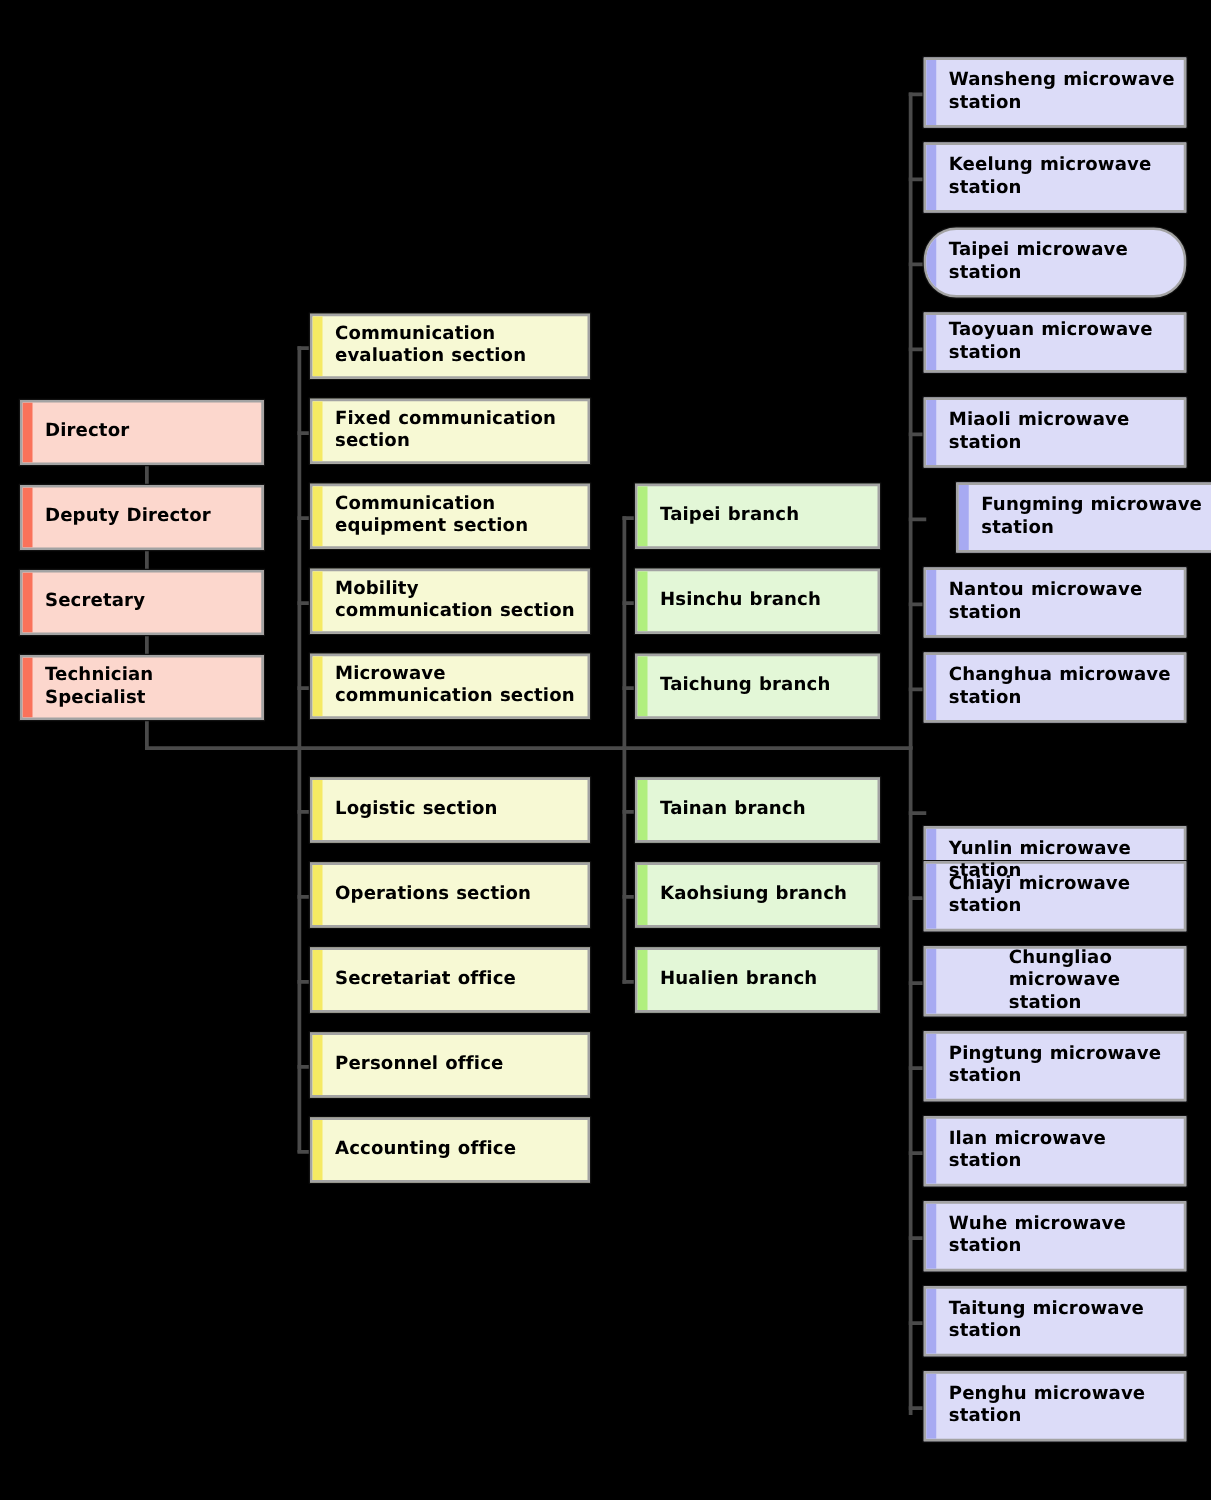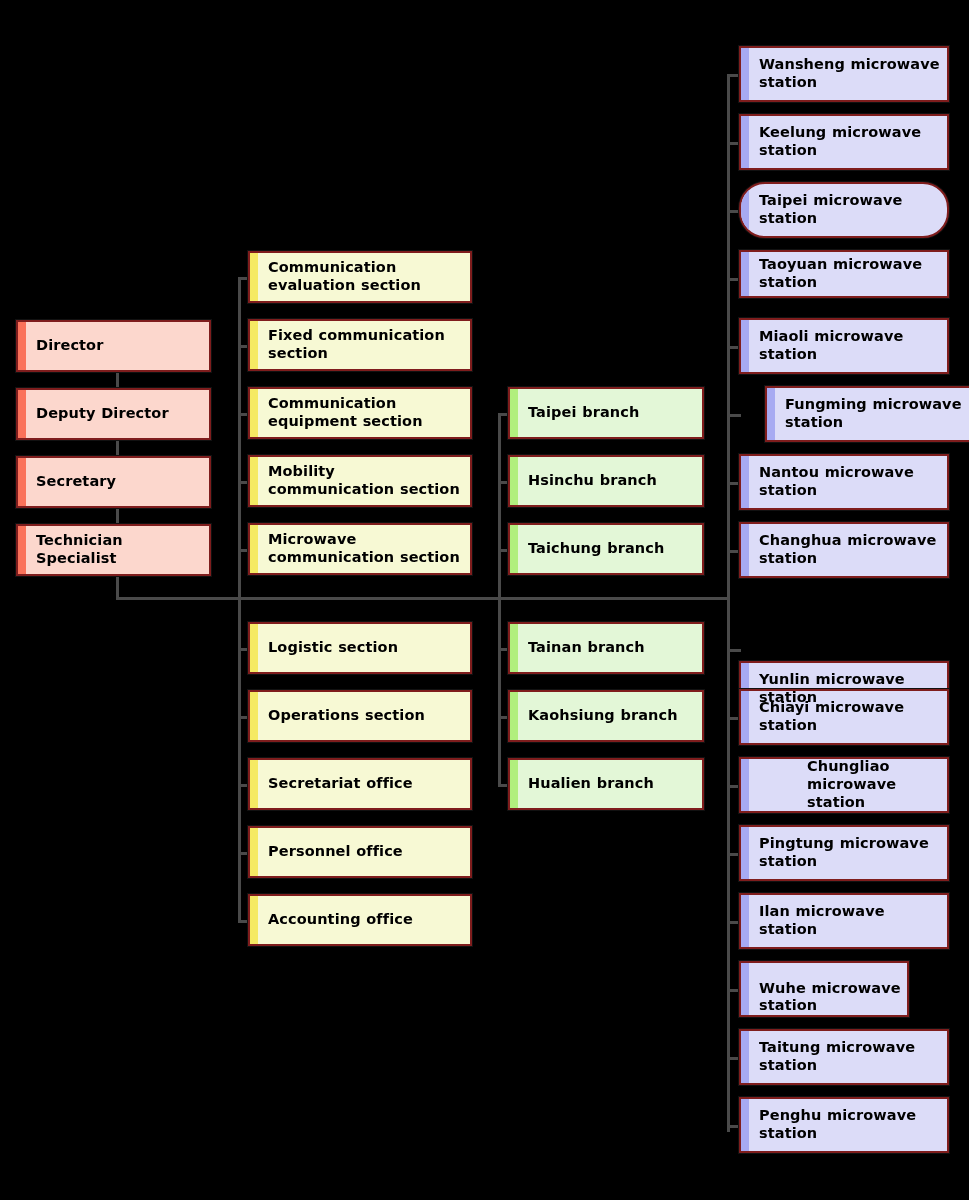--- a/index.html
+++ b/index.html
@@ -10,21 +10,21 @@
     position:relative;overflow:hidden;
   }
   #chart{
     position:absolute;left:0;top:0;width:969px;height:1200px;
   }
 
   
   .node{
     position:absolute;
     box-sizing:border-box;
-    border:2px solid #7f1d1d;
+    border:2px solid #a3a3a3;
     display:flex;
     align-items:center;
     overflow:hidden;
     box-shadow:0 0 0 1px #111;
   }
   .node .accent{
     position:absolute;
     left:0;top:0;bottom:0;
     width:8px;
   }
@@ -249,21 +249,21 @@
     <span class="label">Chungliao microwave station</span>
   </div>
   <div class="node purple" style="left:739px;top:825px;width:210px;height:56px;">
     <span class="accent"></span>
     <span class="label">Pingtung microwave station</span>
   </div>
   <div class="node purple" style="left:739px;top:893px;width:210px;height:56px;">
     <span class="accent"></span>
     <span class="label">Ilan microwave station</span>
   </div>
-  <div class="node purple" style="left:739px;top:961px;width:170px;height:56px;align-items:flex-end;">
+  <div class="node purple" style="left:739px;top:961px;width:210px;height:56px;">
     <span class="accent"></span>
     <span class="label">Wuhe microwave station</span>
   </div>
   <div class="node purple" style="left:739px;top:1029px;width:210px;height:56px;">
     <span class="accent"></span>
     <span class="label">Taitung microwave station</span>
   </div>
   <div class="node purple" style="left:739px;top:1097px;width:210px;height:56px;">
     <span class="accent"></span>
     <span class="label">Penghu microwave station</span>

